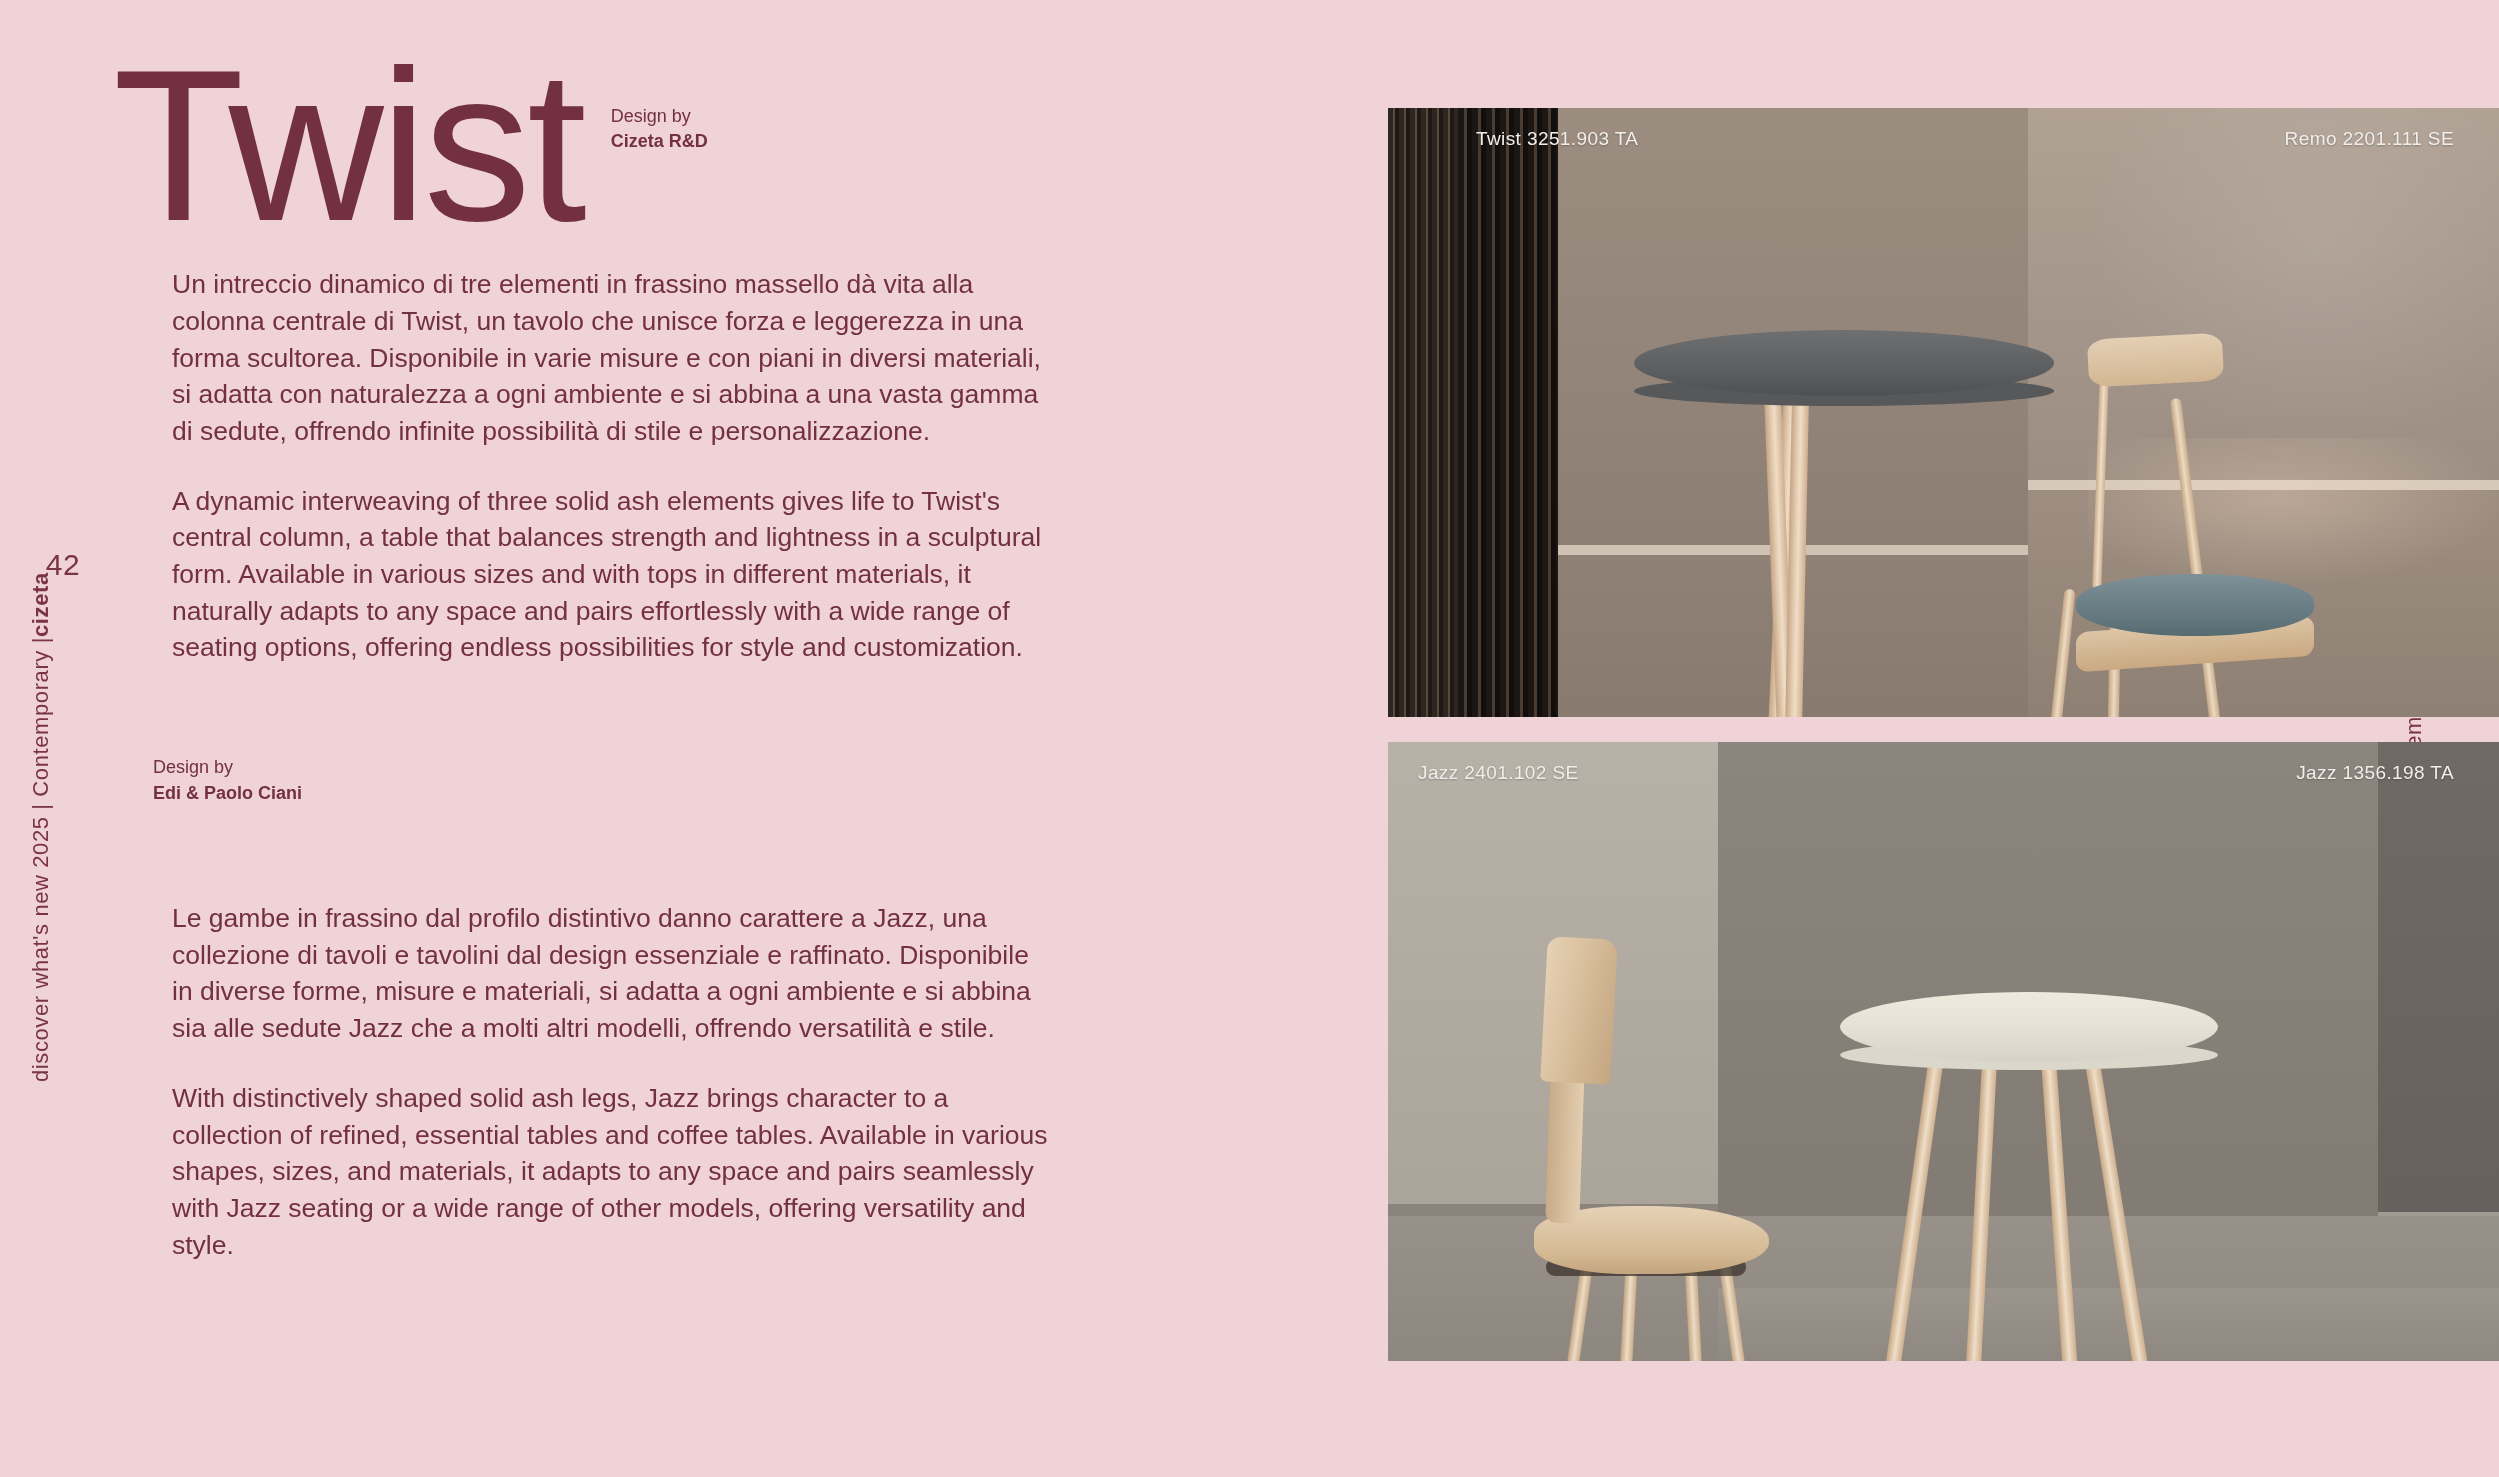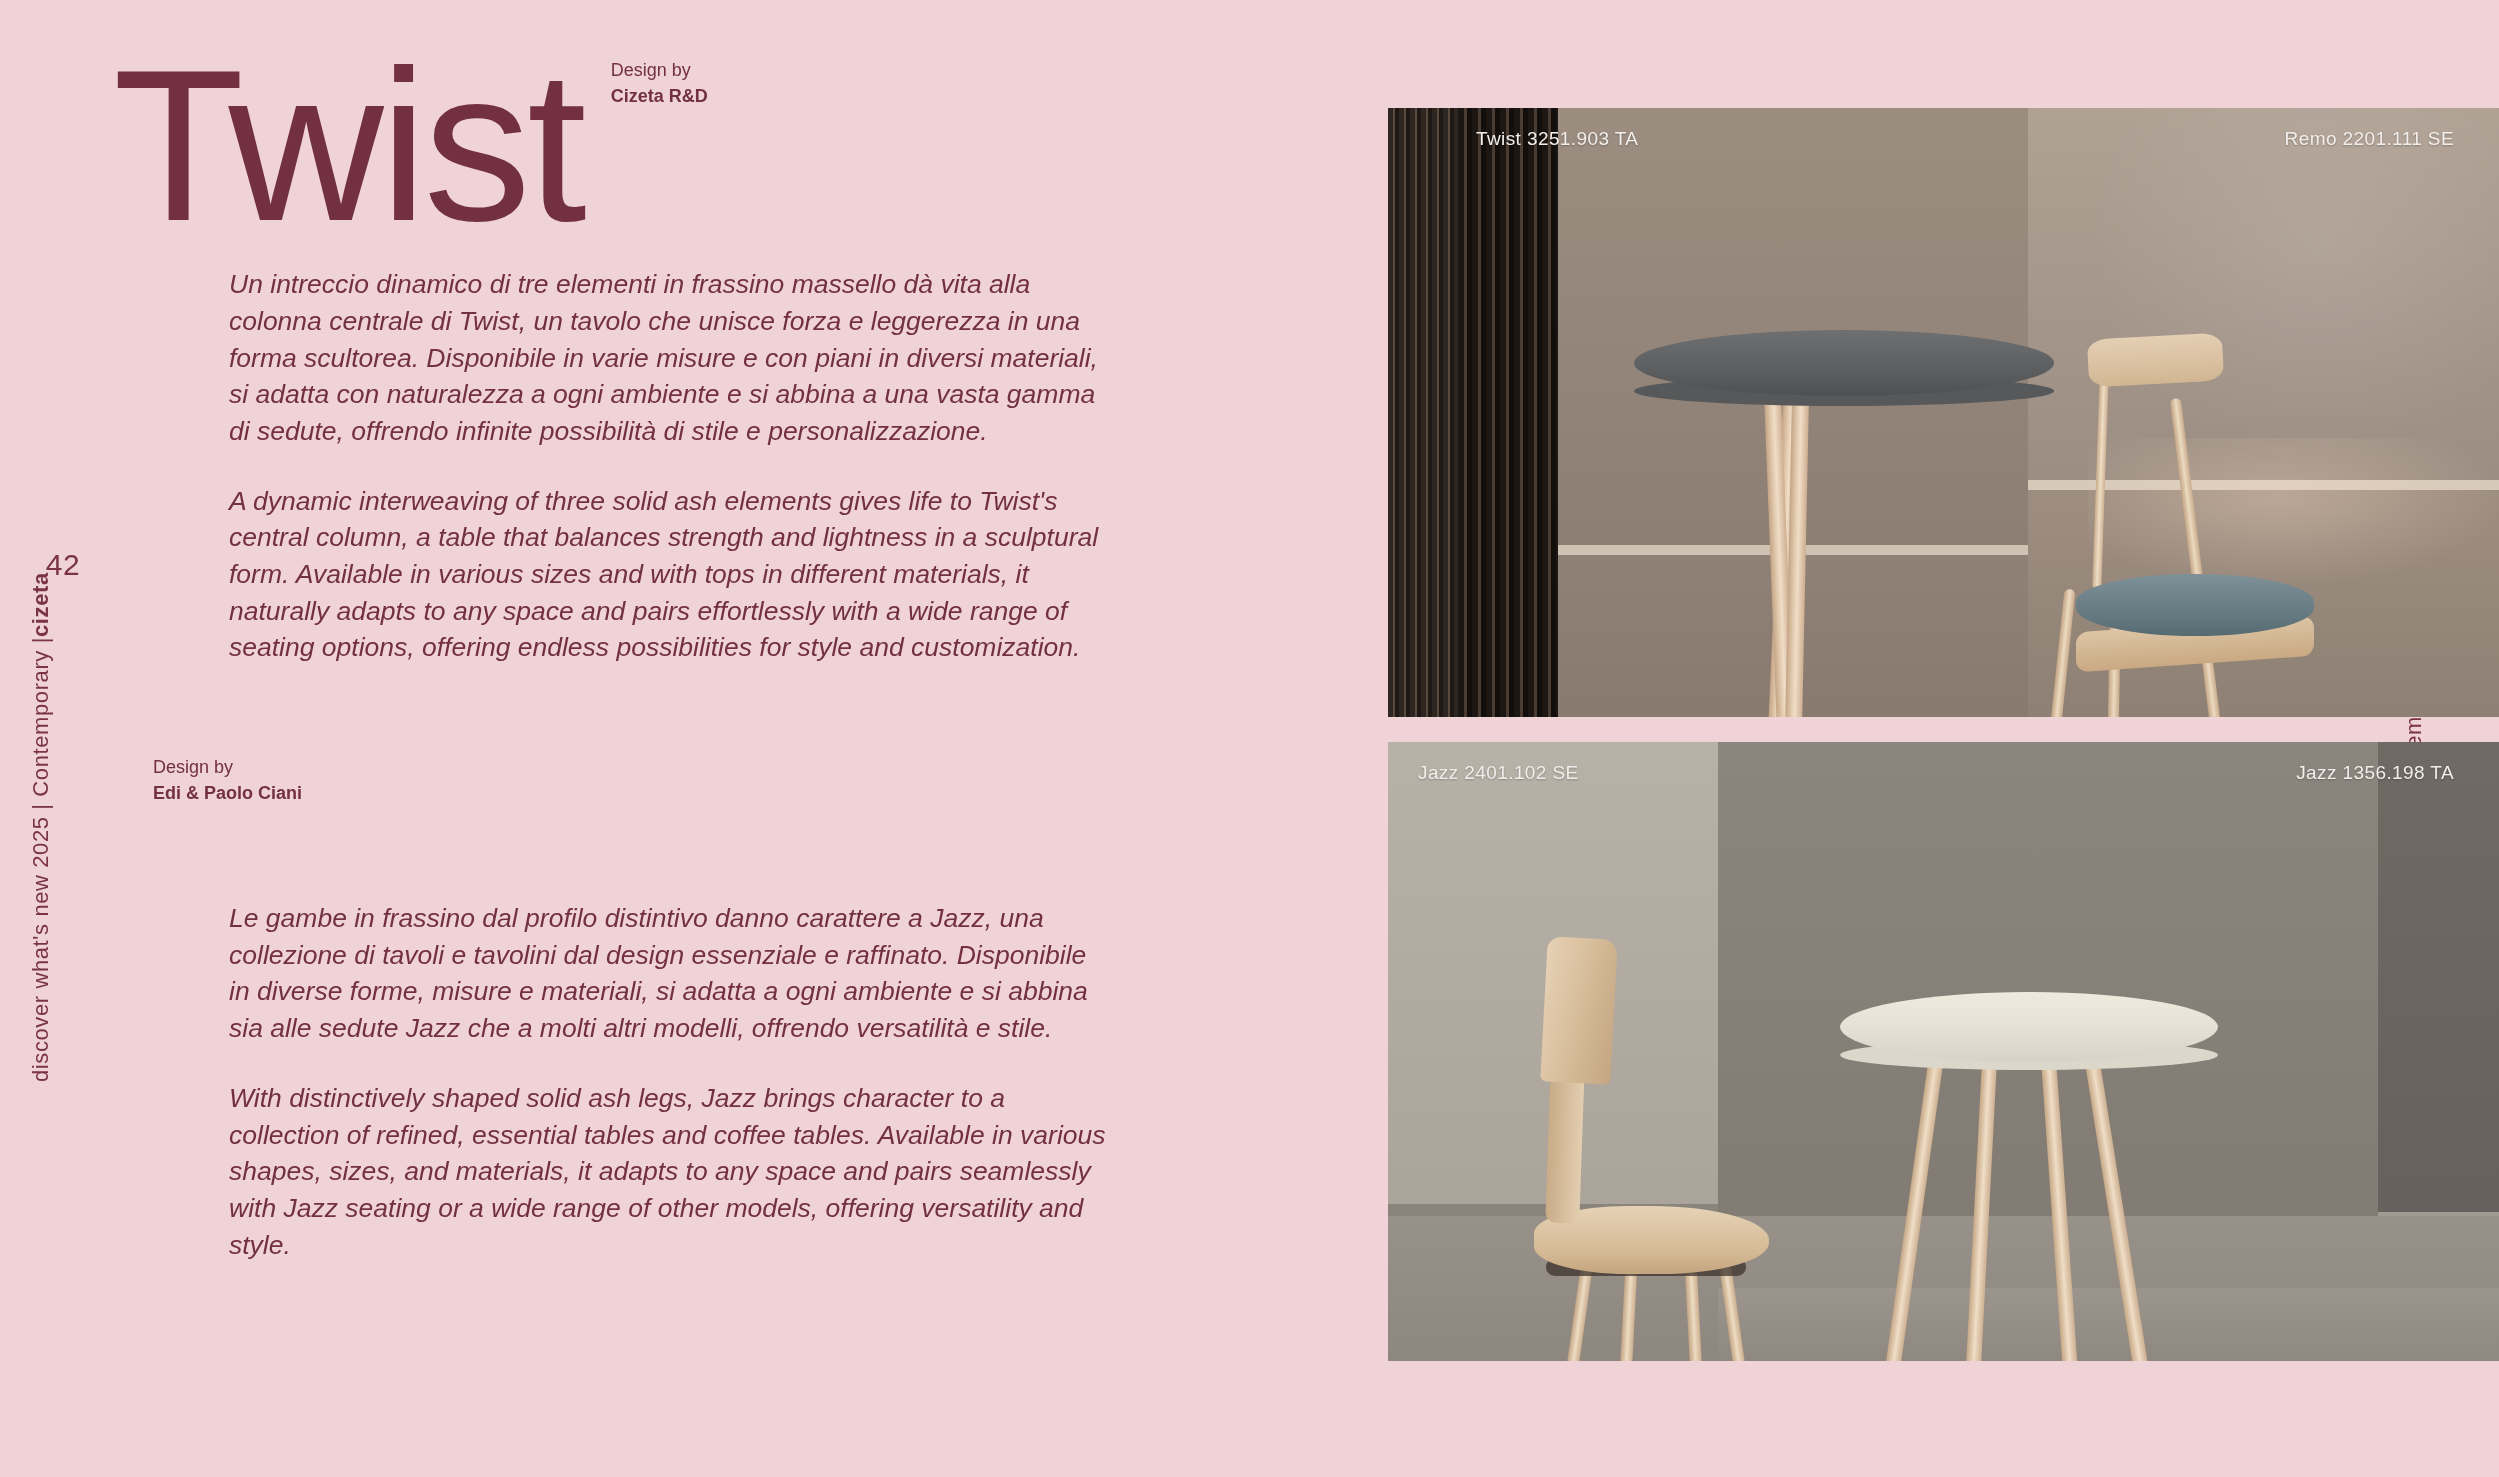--- a/index.html
+++ b/index.html
@@ -38,35 +38,35 @@
   
   .col-left{position:absolute;left:125px;top:0;width:1080px;height:100%;}
 
   .display{
     color:#73303f;
     font-weight:400;
     line-height:.82;
     letter-spacing:-4px;
     margin:0;
   }
-  .title-row{display:flex;align-items:flex-start;}
+  .title-row{display:flex;align-items:center;}
   .title-twist{font-size:215px;margin-left:-12px;}
   .title-jazz{font-size:215px;margin-left:-10px;}
 
   .credit{
     color:#73303f;
     font-size:18px;
     line-height:1.42;
     padding-bottom:34px;
     margin-left:28px;
     white-space:nowrap;
   }
   .credit b{font-weight:700;}
 
-  .body-block{margin-left:104px;width:880px;font-style:italic;}
+  .body-block{margin-left:47px;width:880px;}
   .body-p{
     color:#73303f;
     font-size:26.5px;
     line-height:1.385;
     margin:0 0 33px 0;
     font-weight:400;
   }
 
   
   .photos{position:absolute;left:1388px;top:108px;width:1352px;}

